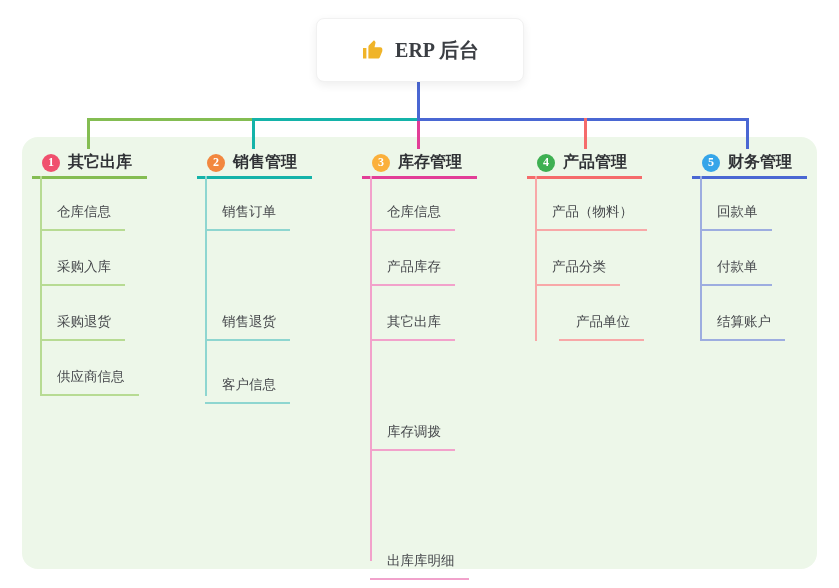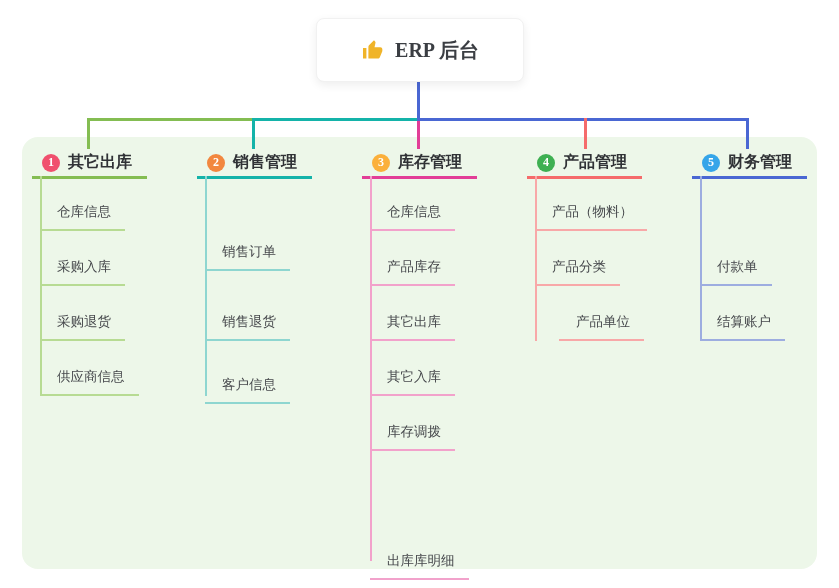--- a/index.html
+++ b/index.html
@@ -101,35 +101,34 @@
     <div class="child c3" style="border-bottom-color: rgb(183, 219, 147);">供应商信息</div>
     <div class="child c2" style="border-bottom-color: rgb(183, 219, 147);">采购退货</div>
   </div>
 
   <div class="branch b2">
     <div class="bhdr" style="border-bottom-color: rgb(20, 179, 169);">
       <span class="badge" style="background: rgb(242, 135, 63);">2</span>
       <span>销售管理</span>
     </div>
     <div class="trunk t4" style="background: rgb(142, 214, 208);"></div>
-    <div class="child c0" style="border-bottom-color: rgb(142, 214, 208); margin-top: 40px;">销售订单</div>
+    <div class="child c0" style="border-bottom-color: rgb(142, 214, 208);">销售订单</div>
     <div class="child c2" style="border-bottom-color: rgb(142, 214, 208);">销售退货</div>
     <div class="child c3" style="border-bottom-color: rgb(142, 214, 208); margin-top: 8px;">客户信息</div>
   </div>
 
   <div class="branch b3">
     <div class="bhdr" style="border-bottom-color: rgb(226, 62, 151);">
       <span class="badge" style="background: rgb(251, 176, 59);">3</span>
       <span>库存管理</span>
     </div>
     <div class="trunk t7" style="background: rgb(242, 162, 203);"></div>
     <div class="child c0" style="border-bottom-color: rgb(242, 162, 203);">仓库信息</div>
     <div class="child c1" style="border-bottom-color: rgb(242, 162, 203);">产品库存</div>
     <div class="child c2" style="border-bottom-color: rgb(242, 162, 203);">其它出库</div>
-    <div class="child c3" style="border-bottom-color: rgb(242, 162, 203);">其它入库</div>
     <div class="child c4" style="border-bottom-color: rgb(242, 162, 203);">库存调拨</div>
     <div class="child c6" style="border-bottom-color: rgb(242, 162, 203);">出库库明细</div>
   </div>
 
   <div class="branch b4">
     <div class="bhdr" style="border-bottom-color: rgb(245, 107, 107);">
       <span class="badge" style="background: rgb(62, 176, 82);">4</span>
       <span>产品管理</span>
     </div>
     <div class="trunk t3" style="background: rgb(248, 168, 168);"></div>
@@ -137,17 +136,18 @@
     <div class="child c1" style="border-bottom-color: rgb(248, 168, 168);">产品分类</div>
     <div class="child c2" style="border-bottom-color: rgb(248, 168, 168); margin-left: 24px;">产品单位</div>
   </div>
 
   <div class="branch b5">
     <div class="bhdr" style="border-bottom-color: rgb(74, 103, 211);">
       <span class="badge" style="background: rgb(53, 165, 233);">5</span>
       <span>财务管理</span>
     </div>
     <div class="trunk t3" style="background: rgb(157, 173, 224);"></div>
+    <div class="child c0" style="border-bottom-color: rgb(157, 173, 224);">回款单</div>
     <div class="child c1" style="border-bottom-color: rgb(157, 173, 224);">付款单</div>
     <div class="child c2" style="border-bottom-color: rgb(157, 173, 224);">结算账户</div>
   </div>
 
 </div>
 
 </body></html>

